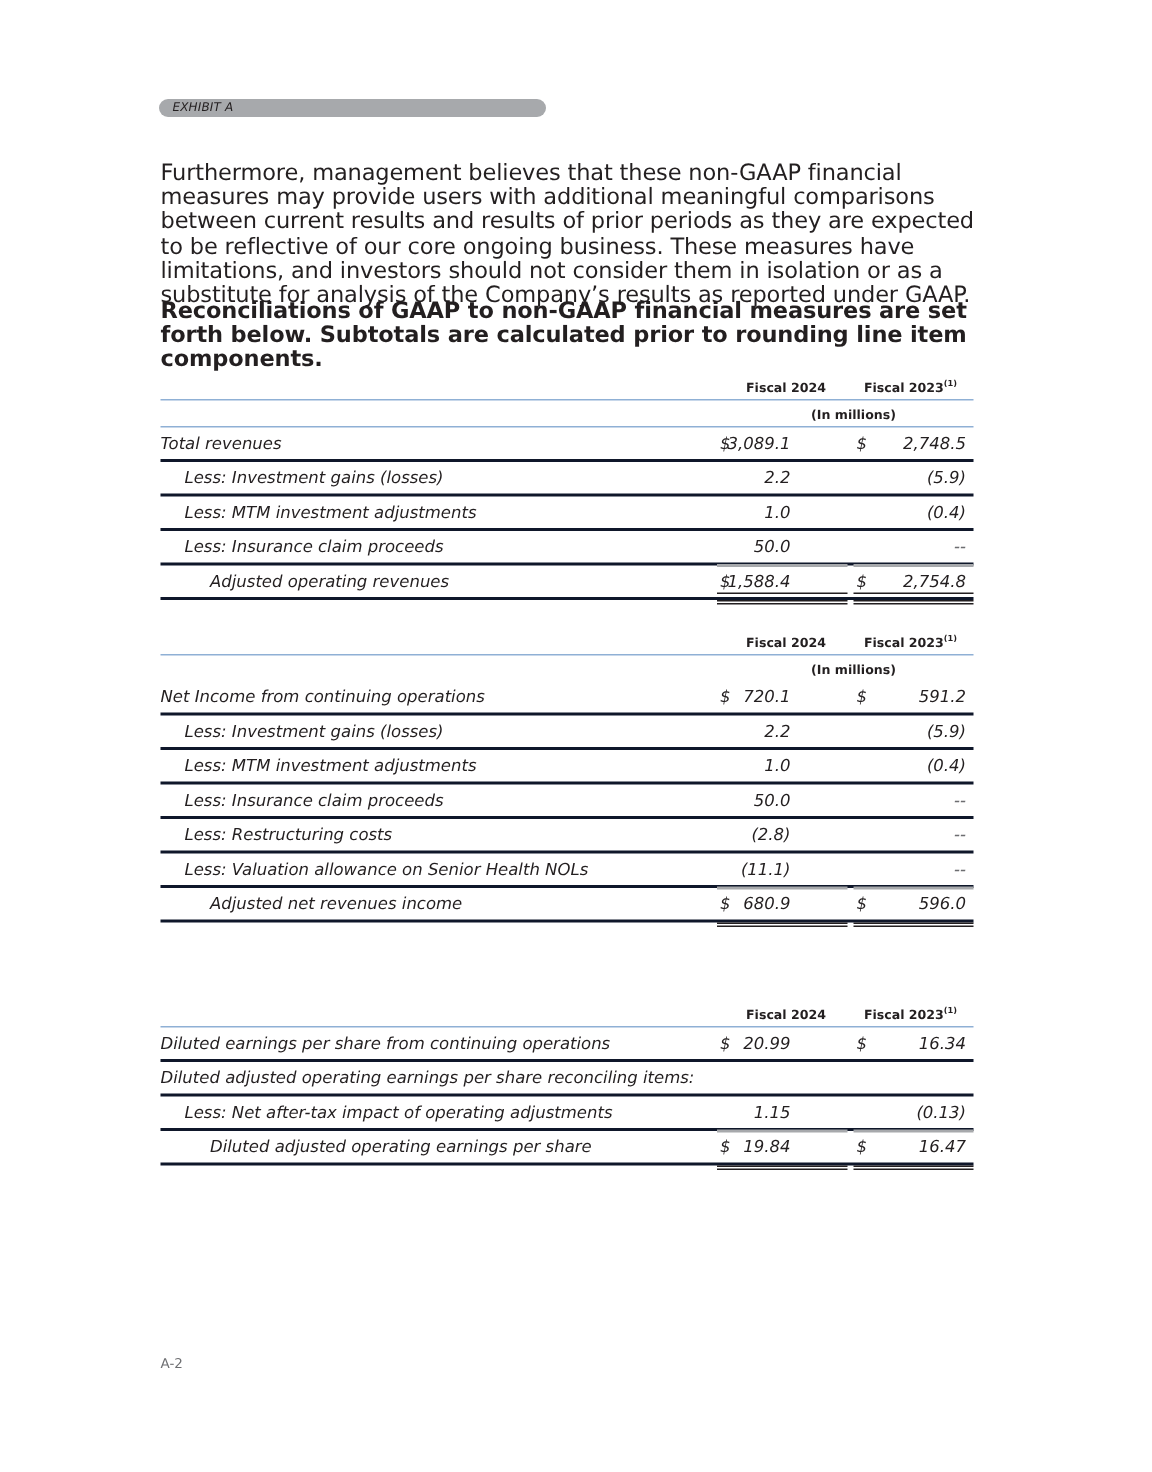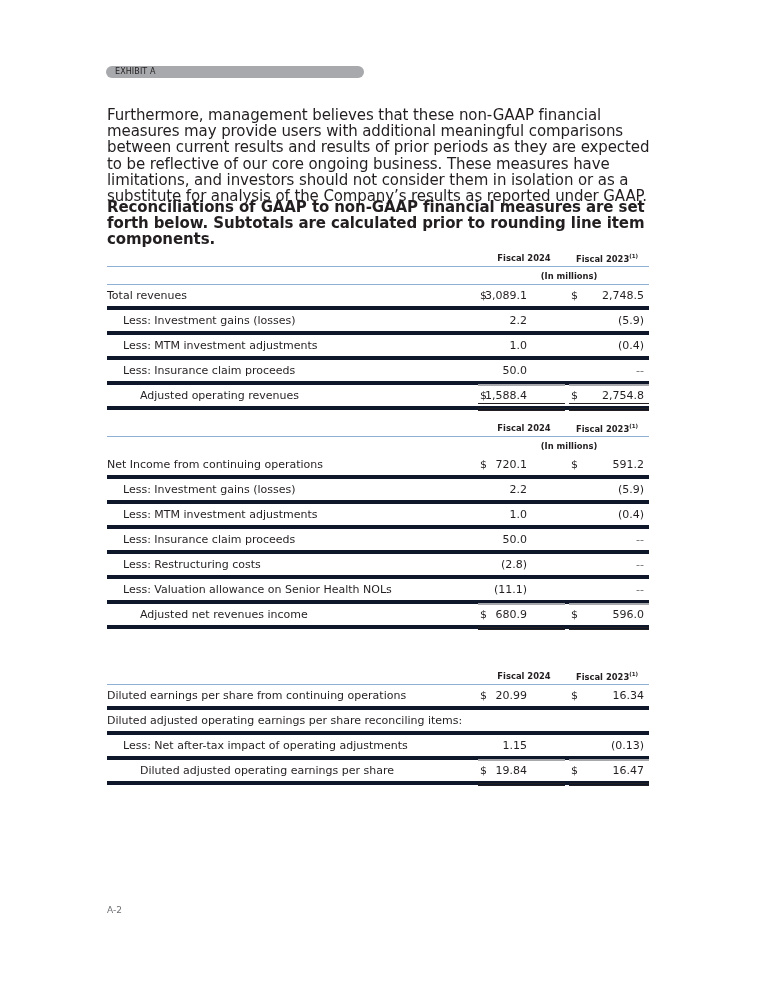--- a/index.html
+++ b/index.html
@@ -1,31 +1,31 @@
 <!DOCTYPE html>
 <html><head>
 <meta charset="utf-8">
 <style>
   html, body { margin: 0; padding: 0; background: #ffffff; }
   body { width: 768px; height: 981px; position: relative; font-family: "DejaVu Sans", sans-serif; color: #231f20; overflow: hidden; }
-  .exhibit-bar { position: absolute; left: 106px; top: 66px; width: 258px; height: 12px; background: #a7a9ac; border-radius: 6px; }
+  .exhibit-bar { position: absolute; left: 106px; top: 66px; width: 258px; height: 12px; background: #a7a9ac; border-radius: 6px; font-style: italic; }
   .exhibit-bar span { position: absolute; left: 9px; top: 0px; font-size: 8px; line-height: 12px; color: #231f20; letter-spacing: 0.1px; }
   .para { position: absolute; left: 107px; width: 550px; font-size: 15px; line-height: 16.2px; color: #231f20; margin: 0; letter-spacing: -0.1px; }
   .p1 { top: 107px; }
   .p2 { top: 199px; font-weight: bold; }
 
   .table { position: absolute; left: 107px; width: 542px; font-size: 11px; color: #231f20; }
   .hdr { position: relative; height: 16px; }
   .hdr .c24 { position: absolute; left: 387px; width: 60px; text-align: center; font-weight: bold; font-size: 8.4px; top: 3px; }
   .hdr .c23 { position: absolute; left: 465px; width: 70px; text-align: center; font-weight: bold; font-size: 8.4px; top: 3px; }
   .hdr .c23 sup { font-size: 5.5px; vertical-align: 4px; }
   .hdr-line { height: 1px; background: #8fb0d5; }
   .units { position: relative; height: 17px; }
   .units span { position: absolute; left: 412px; width: 100px; text-align: center; font-weight: bold; font-size: 8.4px; top: 4px; }
-  .row { position: relative; height: 21px; border-bottom: 4px solid #0f172a; }
+  .row { position: relative; height: 21px; border-bottom: 2px solid #0f172a; font-style: italic; }
   .row .lbl { position: absolute; left: 0; top: 4px; white-space: nowrap; }
   .row.ind1 .lbl { left: 16px; }
   .row.ind2 .lbl { left: 33px; }
   .row .d1 { position: absolute; left: 373px; top: 4px; }
   .row .v1 { position: absolute; right: 122px; top: 4px; }
   .row .d2 { position: absolute; left: 464px; top: 4px; }
   .row .v2 { position: absolute; right: 5px; top: 4px; text-align: right; }
   .row.dash .v2 { color: #6d6e71; }
   .row .pre1 { position: absolute; left: 371px; width: 87px; top: -1px; height: 2px; background: #a7a9ac; }
   .row .pre2 { position: absolute; left: 462px; width: 80px; top: -1px; height: 2px; background: #a7a9ac; }

